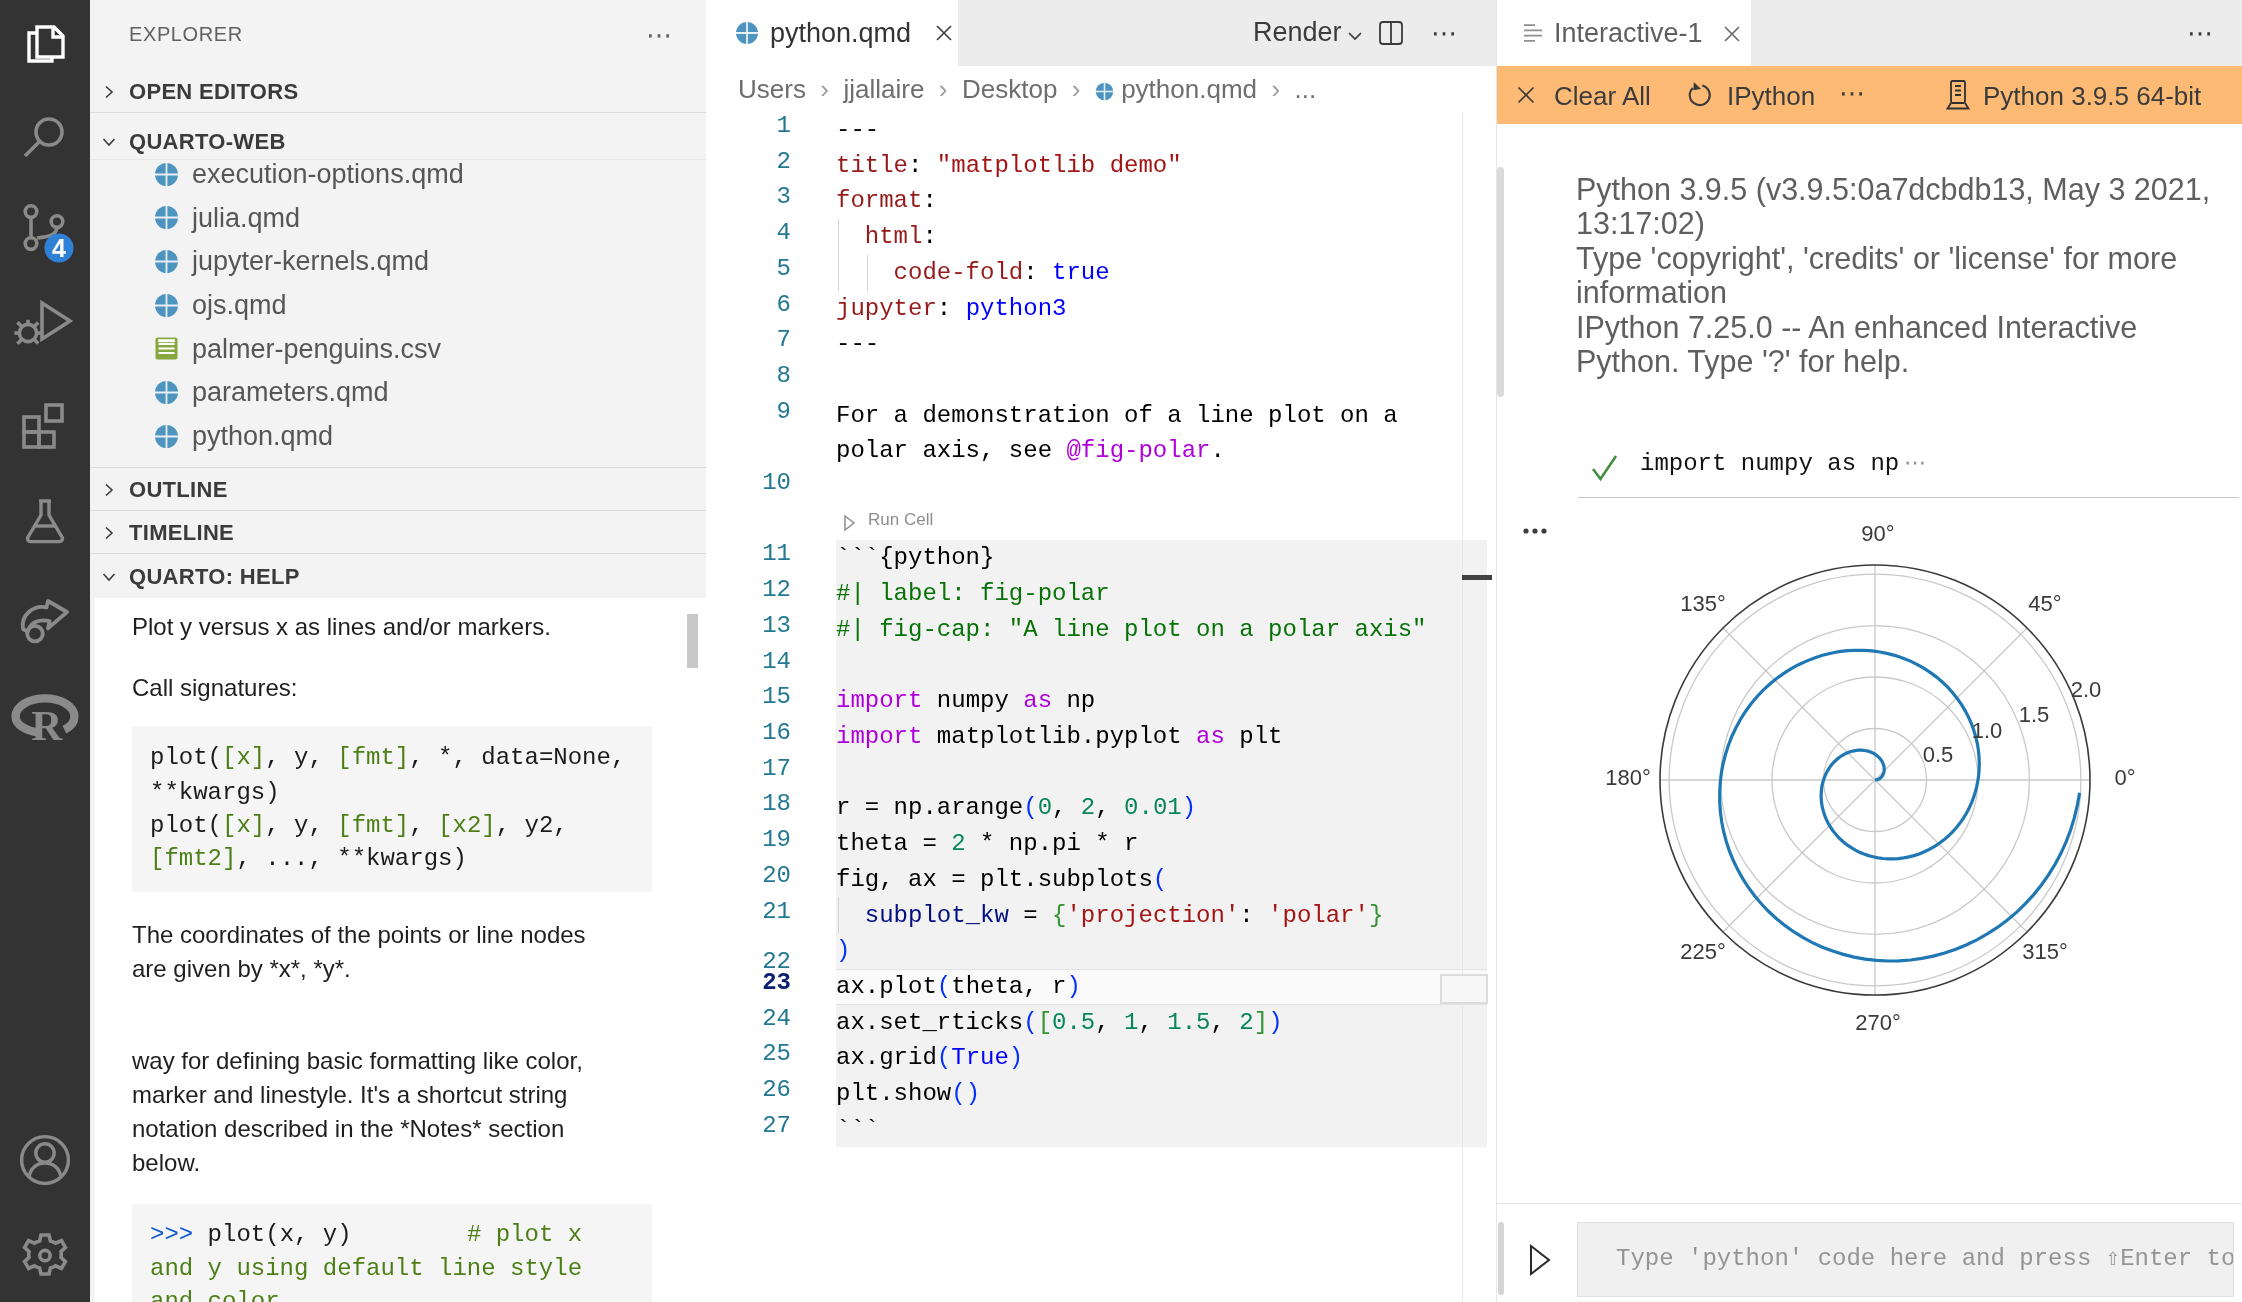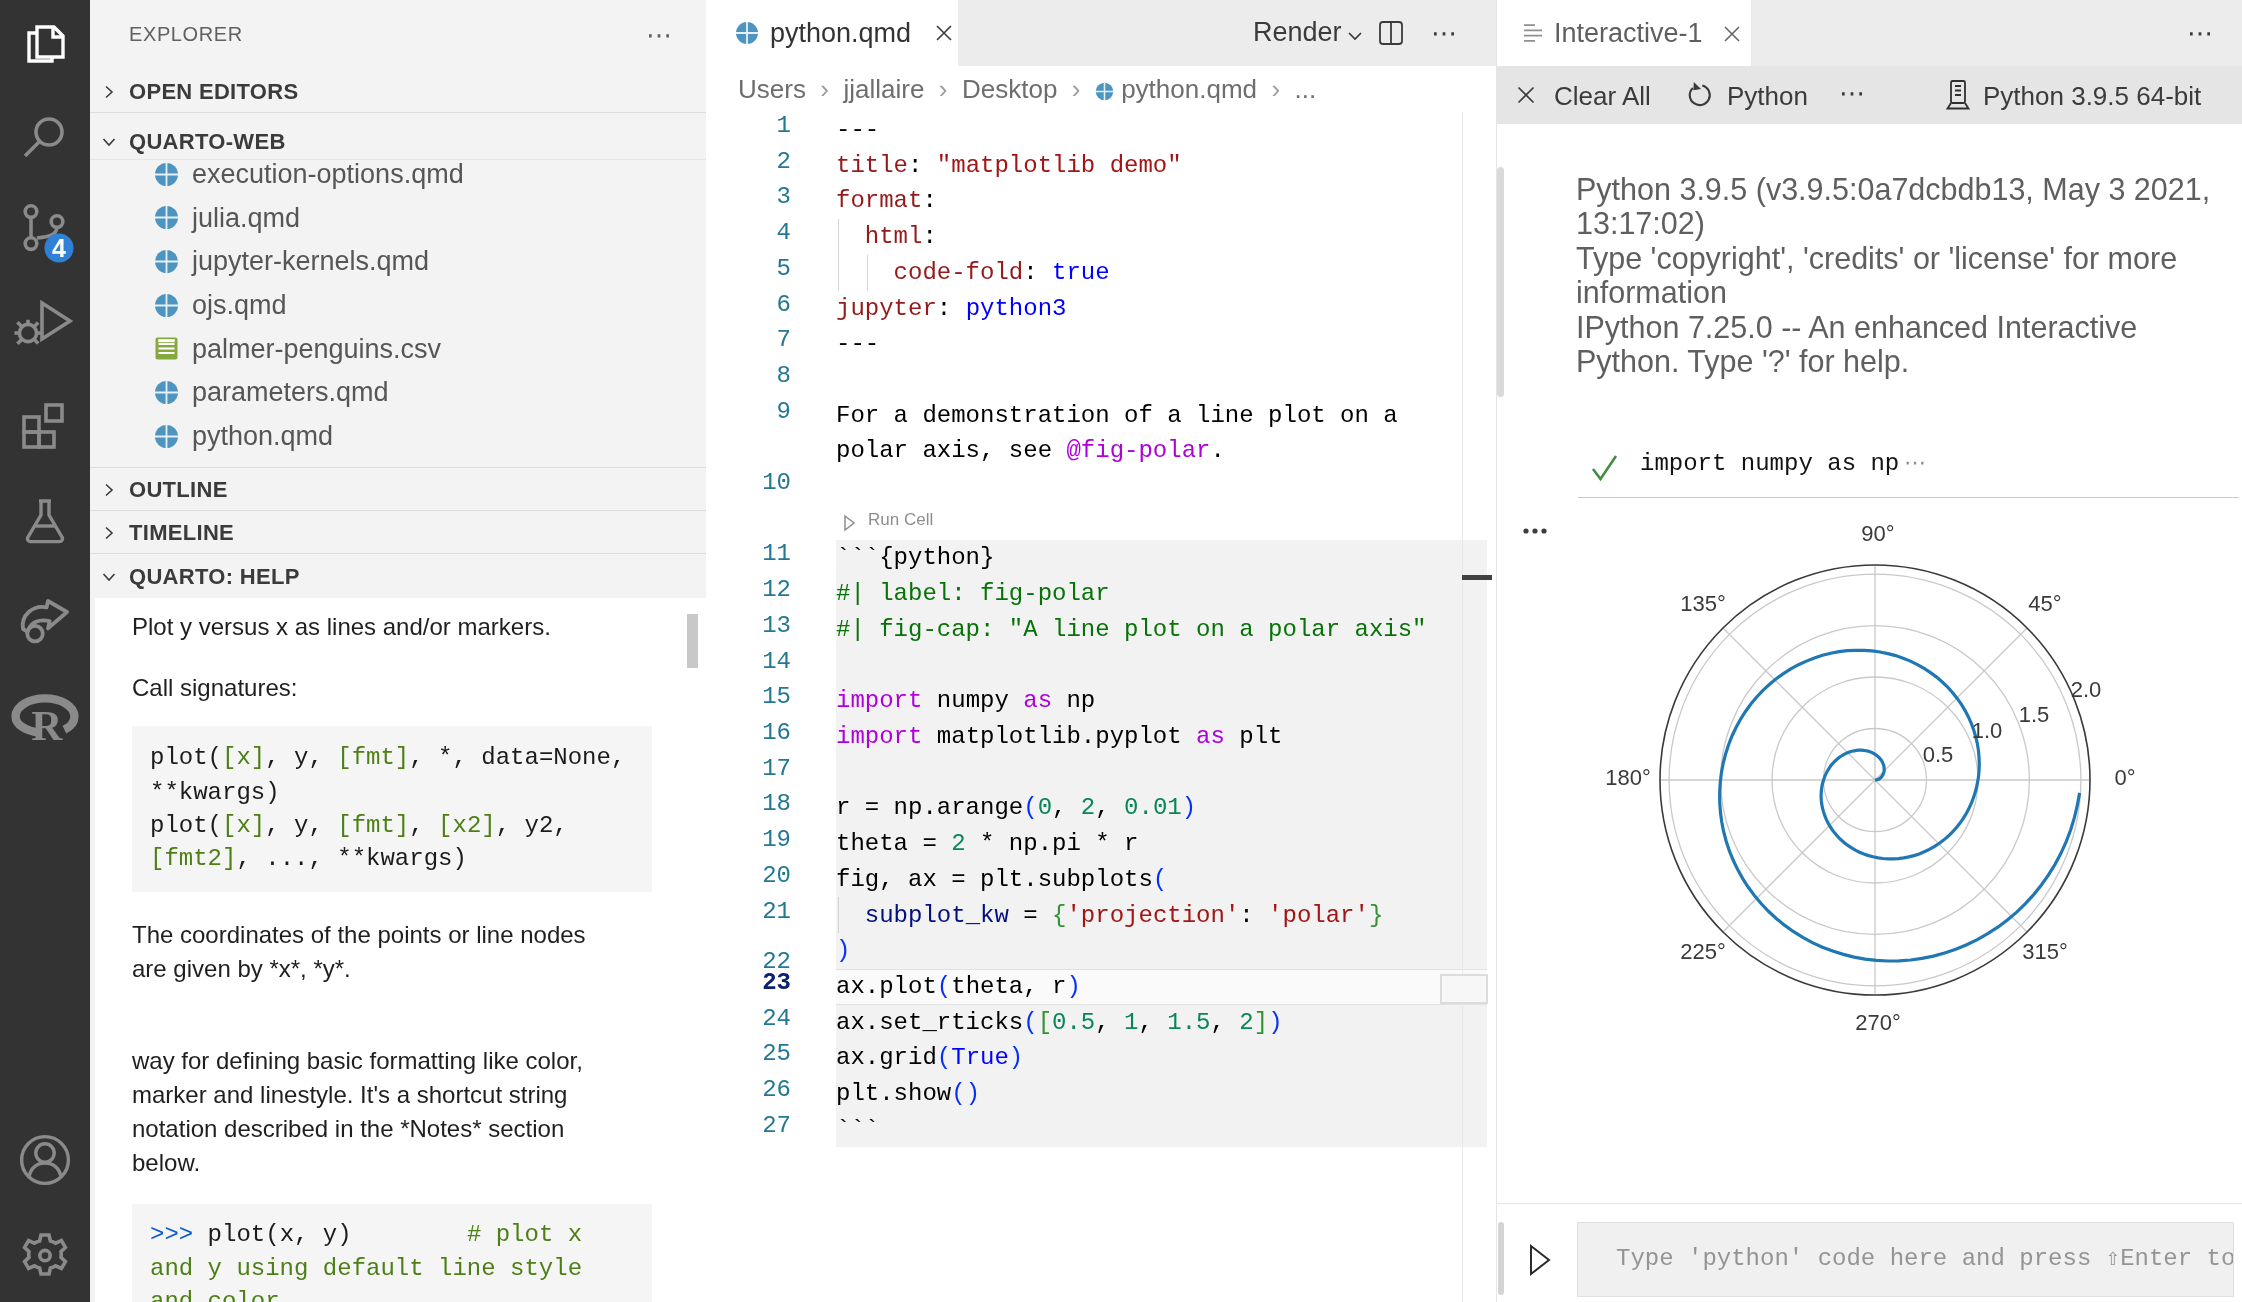--- a/index.html
+++ b/index.html
@@ -38,21 +38,21 @@
 .cline { position:absolute; left:130px; white-space:pre; font-family:"Liberation Mono", monospace; font-size:24px; line-height:36px; }
 .lnum { position:absolute; width:85px; text-align:right; font-family:"Liberation Mono", monospace; font-size:24px; color:#237893; }
 .red { color:#951a1a; } .str { color:#a31515; } .kw { color:#af00db;text-align:center; } .num { color:#098658; }
 .blue { color:#0000ff; } .cmt { color:#077207; } .nav { color:#001080; }
 .bb { color:#0431fa; } .bg2 { color:#319331; }
 
 
 #ipanel { left:1496px; top:0; width:746px; height:1302px; background:#fff; border-left:1px solid #e5e5e5; }
 #itabs { position:absolute; left:0; top:0; width:746px; height:66px; background:#ececec; }
 #itab1 { position:absolute; left:0; top:0; width:254px; height:66px; background:#fff; }
-#itoolbar { position:absolute; left:0; top:66px; width:746px; height:58px; background:#e5e5e5; font-size:26px; color:#3b3b3b; }
+#itoolbar { position:absolute; left:0; top:66px; width:746px; height:58px; background:#fdba74; font-size:26px; color:#3b3b3b; }
 #banner { position:absolute; left:79px; top:172px; font-size:30.5px; line-height:34.4px; color:#5f5f5f; white-space:pre; }
 </style>
 </head>
 <body>
 
 <div id="actbar" class="abs">
 
 <svg style="top:20px" width="90" height="48" viewBox="0 0 45 24">
  <g fill="none" stroke="#ffffff" stroke-width="1.7">
   <path d="M18.5 3.5 h8.5 l4.5 4.5 v10.5 h-13 z"></path>
@@ -338,21 +338,21 @@
 
 <div id="itoolbar">
  <svg class="abs" style="left:20px;top:20px" width="18" height="18" viewBox="0 0 18 18">
         <path d="M1.5 1.5 L16.5 16.5 M16.5 1.5 L1.5 16.5" stroke="#3b3b3b" stroke-width="1.7" fill="none"></path>
       </svg>
  <div class="abs" style="left:57px;top:15px;">Clear All</div>
  <svg class="abs" style="left:189px;top:16px" width="27" height="27" viewBox="0 0 27 27">
    <path d="M6.8 5.9 a10 10 0 1 0 9.5 -2.5" fill="none" stroke="#3b3b3b" stroke-width="2.1"></path>
    <path d="M7.8 0 L7.4 8.2 L15 7 z" fill="#3b3b3b"></path>
  </svg>
- <div class="abs" style="left:230px;top:15px;">Python</div>
+ <div class="abs" style="left:230px;top:15px;">IPython</div>
  <div class="abs" style="left:342px;top:12px;font-size:26px;color:#3b3b3b;letter-spacing:1px;">⋯</div>
  <svg class="abs" style="left:446px;top:13px" width="30" height="32" viewBox="0 0 30 32">
   <g fill="none" stroke="#2f2f2f" stroke-width="1.8">
    <rect x="8" y="2" width="14" height="22" rx="1.5"></rect>
    <path d="M12 7 h6 M12 11.5 h6 M12 16 h6"></path>
    <path d="M8 24 l-3.5 5.5 h21 l-3.5 -5.5"></path>
   </g>
  </svg>
  <div class="abs" style="left:486px;top:15px;">Python 3.9.5 64-bit</div>
 </div>

